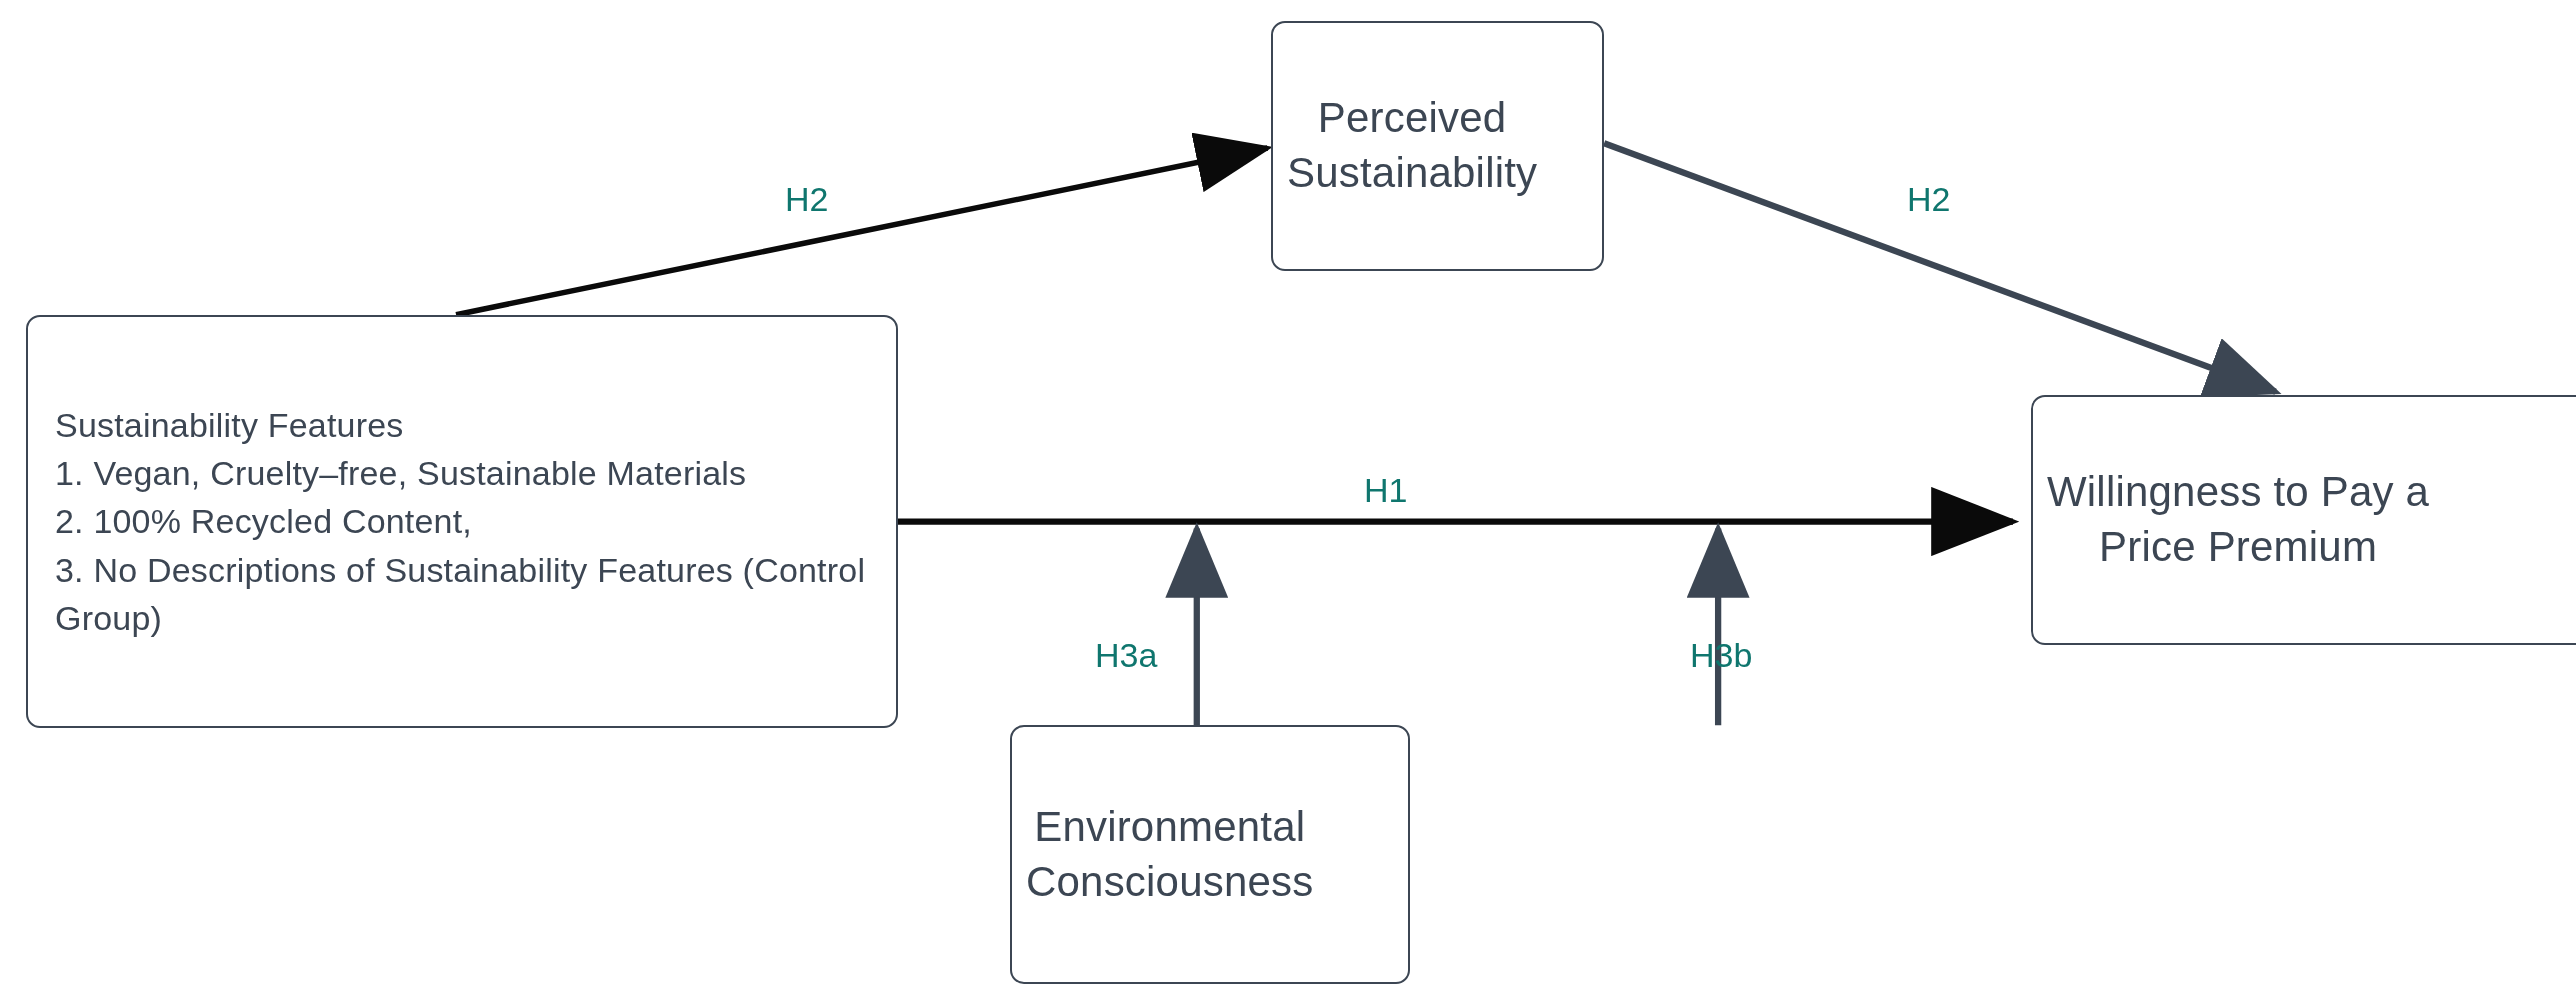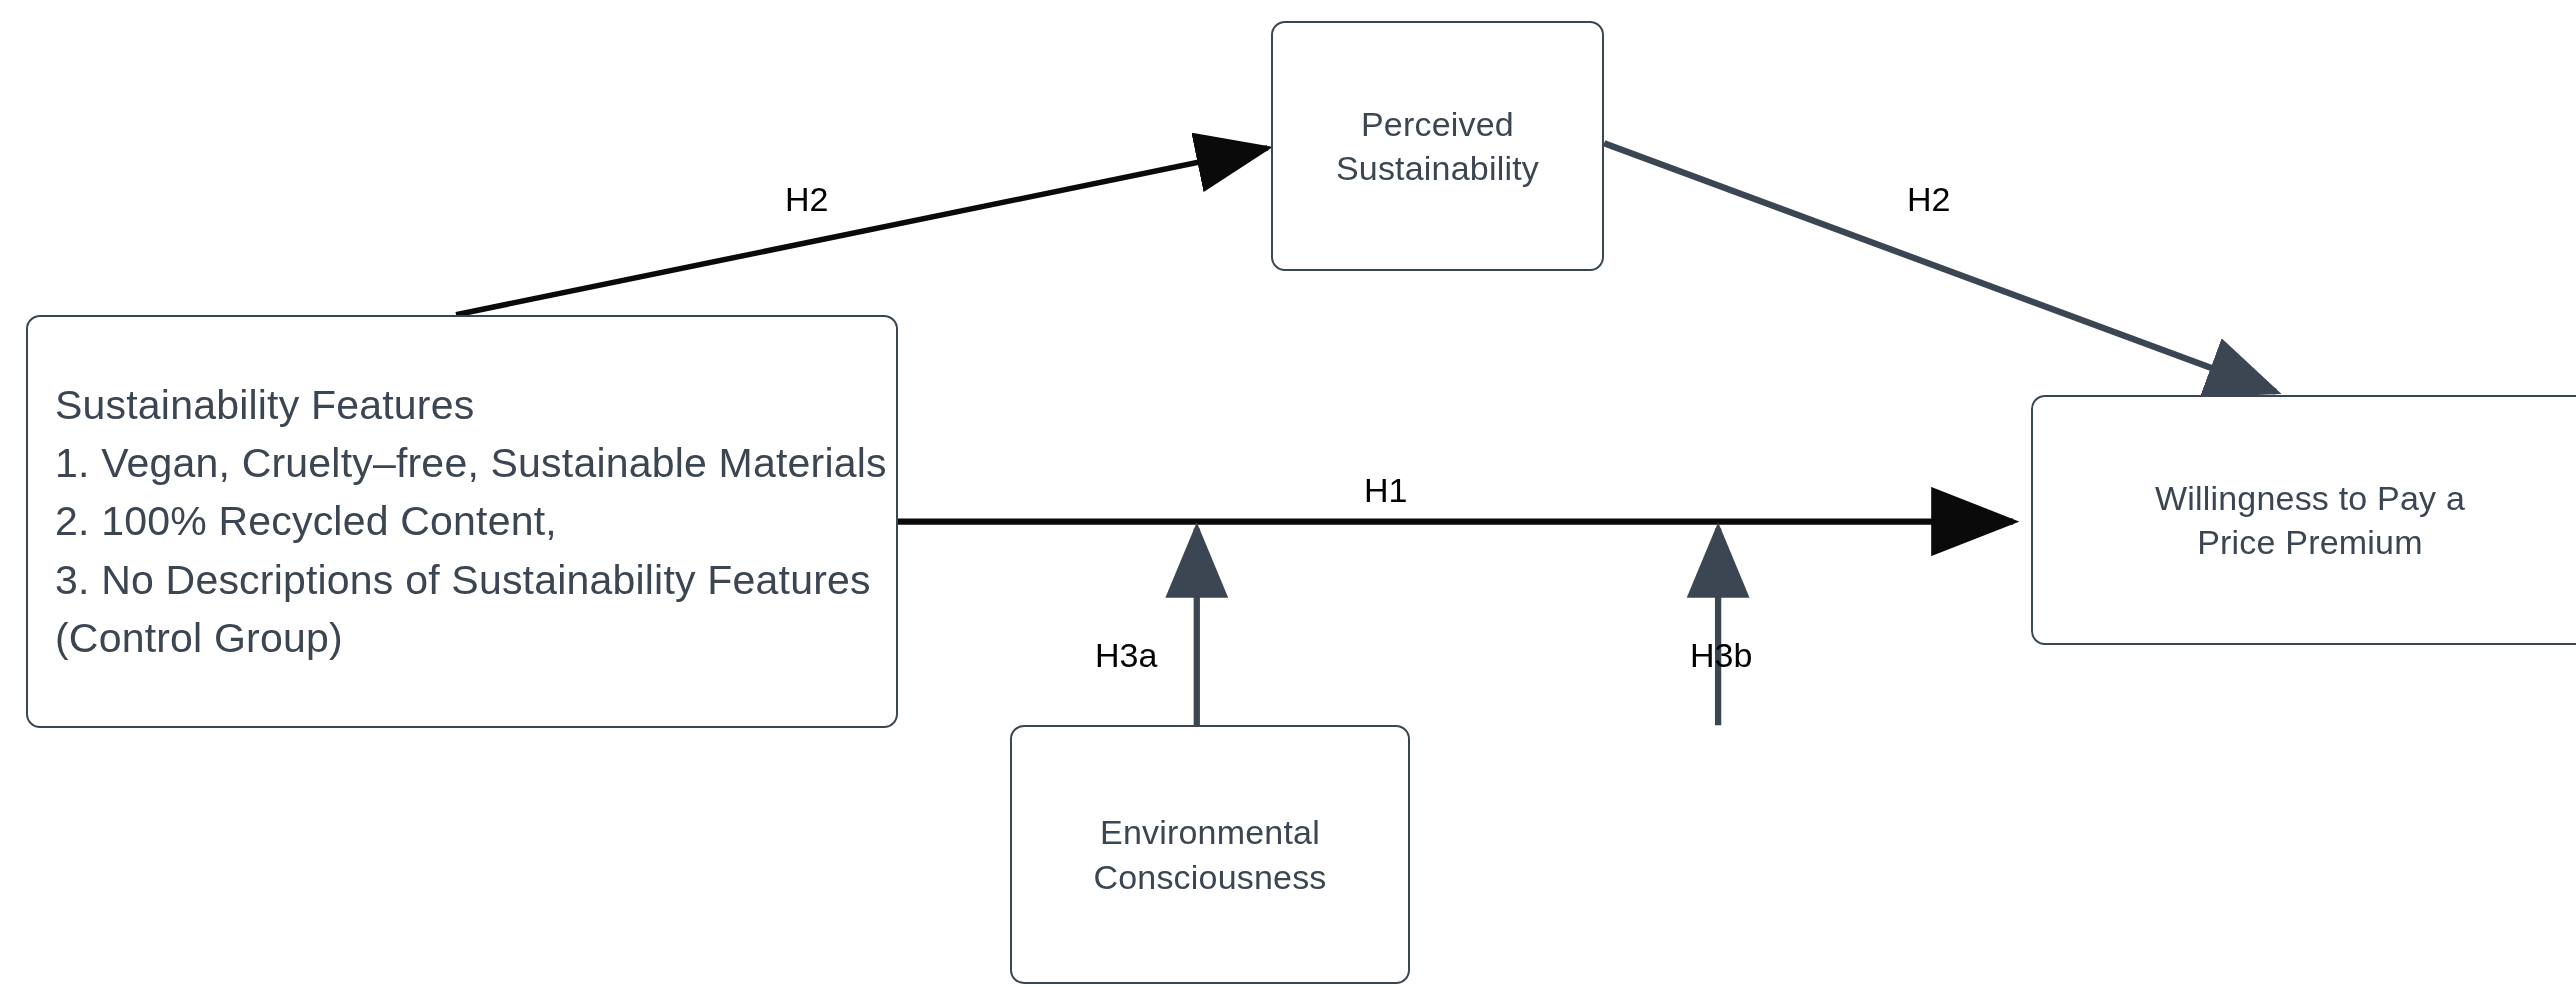--- a/index.html
+++ b/index.html
@@ -27,45 +27,45 @@
   }
   .node {
     position: absolute;
     box-sizing: border-box;
     background: #ffffff;
     border: 2.4px solid #3c4653;
     border-radius: 14px;
     color: #3c4653;
     display: flex;
     align-items: center;
-    justify-content: center;
+    justify-content: flex-start;
     text-align: center;
     line-height: 1.30;
-    font-size: 34px;
+    font-size: 42px;
     letter-spacing: 0.2px;
   }
   .node .node-label {
     display: block;
     white-space: pre-line;
     padding: 0 14px;
   }
   
   #node-sustainability-features {
     align-items: center;
     justify-content: flex-start;
     text-align: left;
     line-height: 1.42;
-    font-size: 41px;
+    font-size: 34px;
   }
   #node-sustainability-features .node-label {
     padding: 0 0 0 27px;
   }
   .edge-label {
     position: absolute;
-    color: #000000;
+    color: #0f766e;
     font-size: 34px;
     white-space: nowrap;
     line-height: 1;
   }
 </style>
 </head>
 <body>
 
 <div id="canvas">
 

